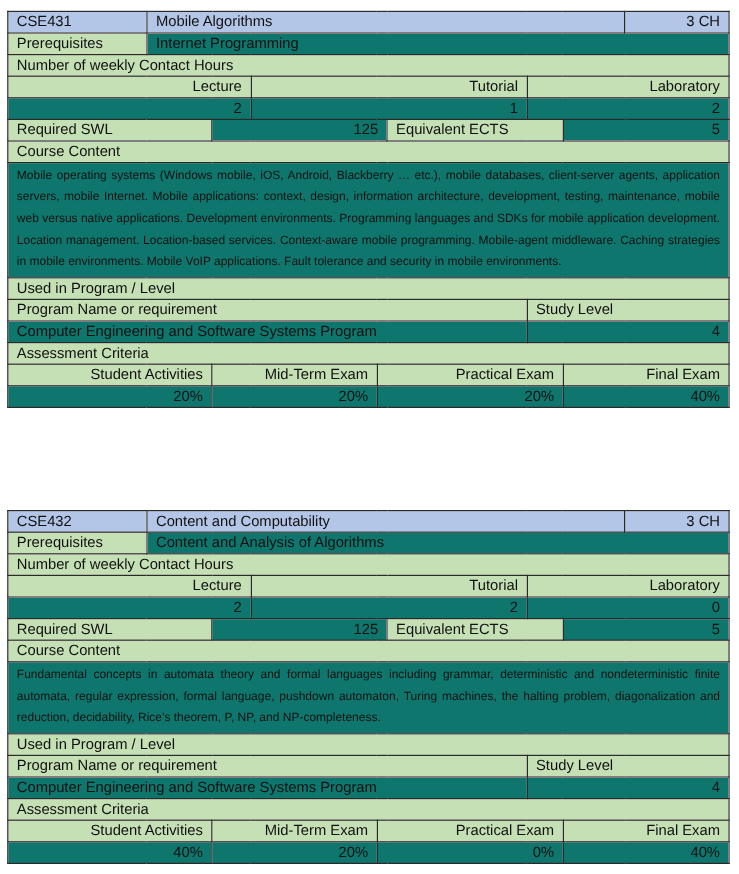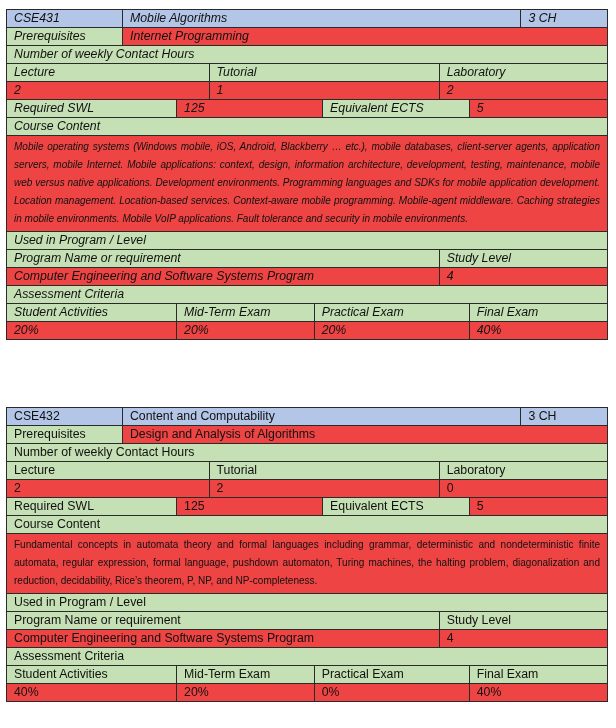--- a/index.html
+++ b/index.html
@@ -4,29 +4,29 @@
 <style>
   html, body { margin:0; padding:0; background:#ffffff; }
   body { width:616px; height:728px; position:relative; overflow:hidden;
          font-family:"Liberation Sans", sans-serif; font-size:12.3px; color:#111; }
   .course { position:absolute; left:6px; width:602px; }
   table { border-collapse:collapse; width:602px; table-layout:fixed; }
   td { border:1px solid #2a2a2a; padding:0 7px; height:17px; line-height:17px;
        white-space:nowrap; overflow:hidden; vertical-align:middle; }
   .blue { background:#b4c6e7; }
   .green { background:#c5e0b4; }
-  .white { background:#ef4444; }
-  .c { text-align:left; }
+  .white { background:#0f766e; }
+  .c { text-align:right; }
   .desc { white-space:normal; text-align:justify; line-height:18px; padding:2px 7px 3px 7px;
           height:auto; font-size:10px; }
 </style>
 </head>
 <body>
 
-<div class="course" style="top:9px;font-style:italic;">
+<div class="course" style="top:9px;">
   <table>
     <colgroup>
       <col style="width:19.3%">
         <col style="width:9%">
         <col style="width:5.4%">
         <col style="width:17.5%">
         <col style="width:1.4%">
         <col style="width:19.4%">
         <col style="width:5%">
         <col style="width:8.6%">
@@ -90,42 +90,42 @@
     <tr>
       <td class="white c" colspan="2">20%</td>
       <td class="white c" colspan="2">20%</td>
       <td class="white c" colspan="3">20%</td>
       <td class="white c" colspan="2">40%</td>
     </tr>
   </tbody>
     </table>
 </div>
 
-<div class="course" style="top:407px;">
+<div class="course" style="top:425px;">
   <table>
     <colgroup>
       <col style="width:19.3%">
         <col style="width:9%">
         <col style="width:5.4%">
         <col style="width:17.5%">
         <col style="width:1.4%">
         <col style="width:19.4%">
         <col style="width:5%">
         <col style="width:8.6%">
         <col style="width:14.4%">
     </colgroup>
     <tbody>
         <tr>
       <td class="blue">CSE432</td>
       <td class="blue" colspan="7">Content and Computability</td>
       <td class="blue c">3 CH</td>
     </tr>
     <tr>
       <td class="green">Prerequisites</td>
-      <td class="white" colspan="8">Design and Analysis of Algorithms</td>
+      <td class="white" colspan="8">Content and Analysis of Algorithms</td>
     </tr>
     <tr>
       <td class="green" colspan="9">Number of weekly Contact Hours</td>
     </tr>
     <tr>
       <td class="green c" colspan="3">Lecture</td>
       <td class="green c" colspan="3">Tutorial</td>
       <td class="green c" colspan="3">Laboratory</td>
     </tr>
     <tr>

